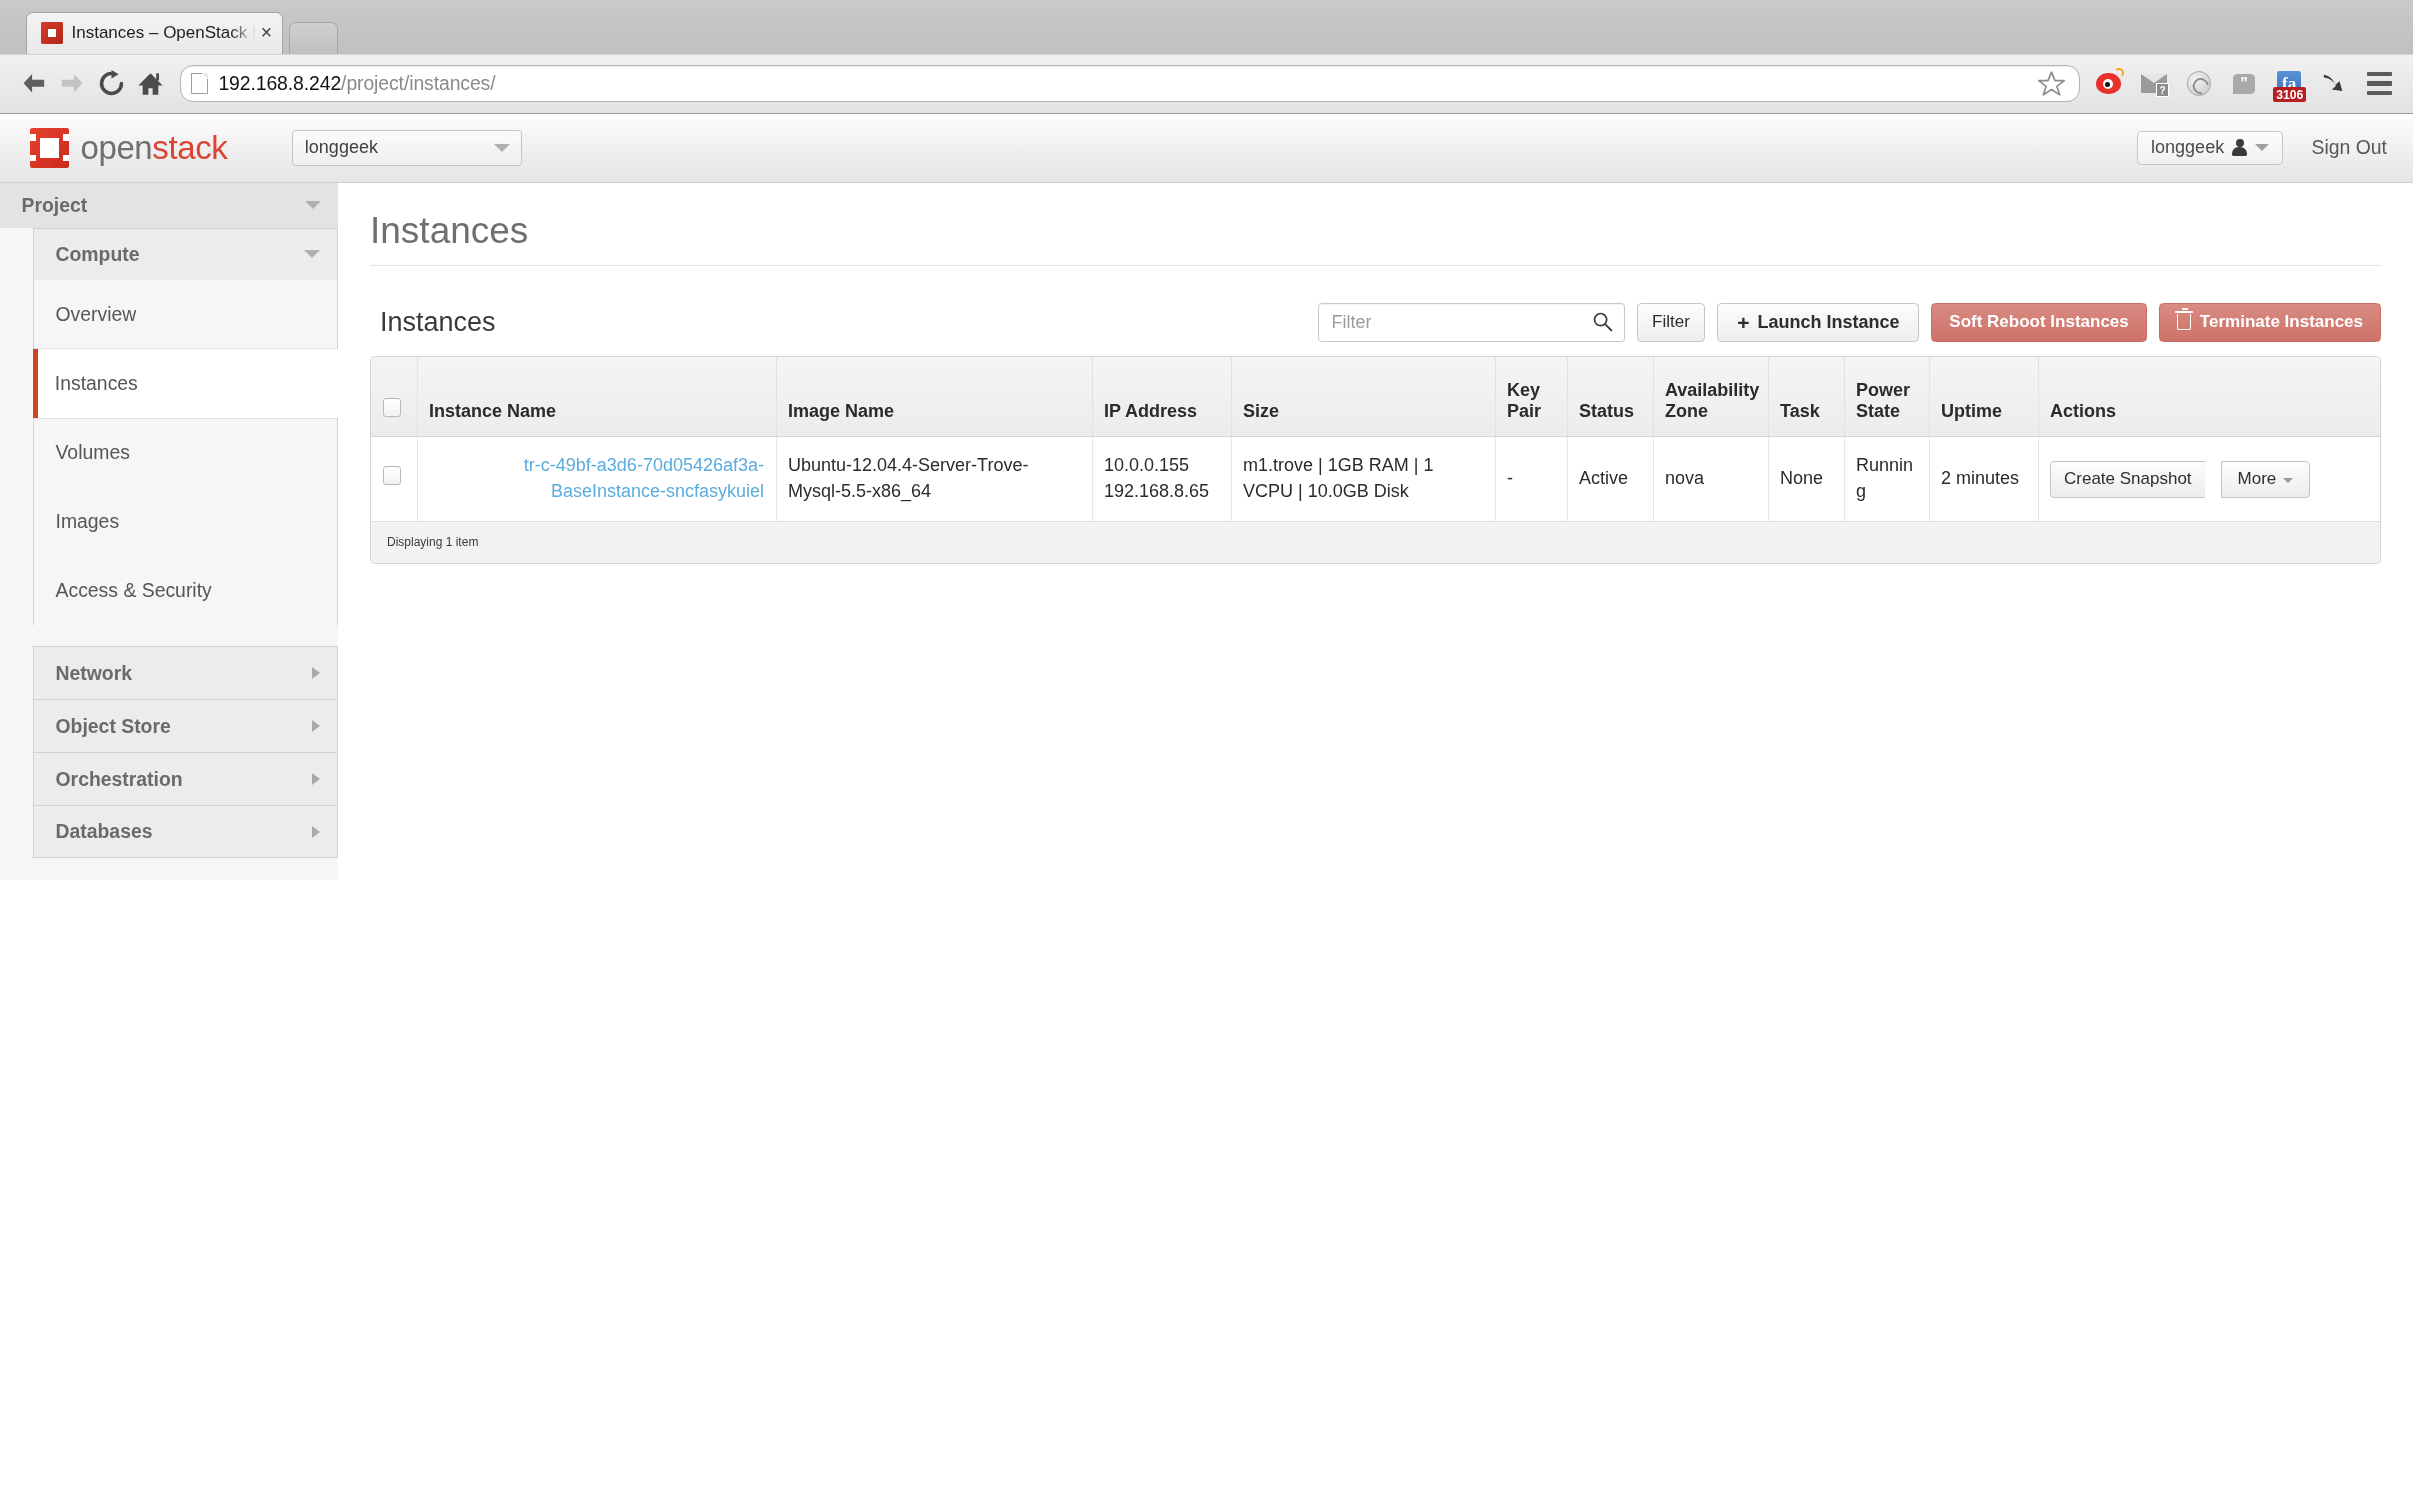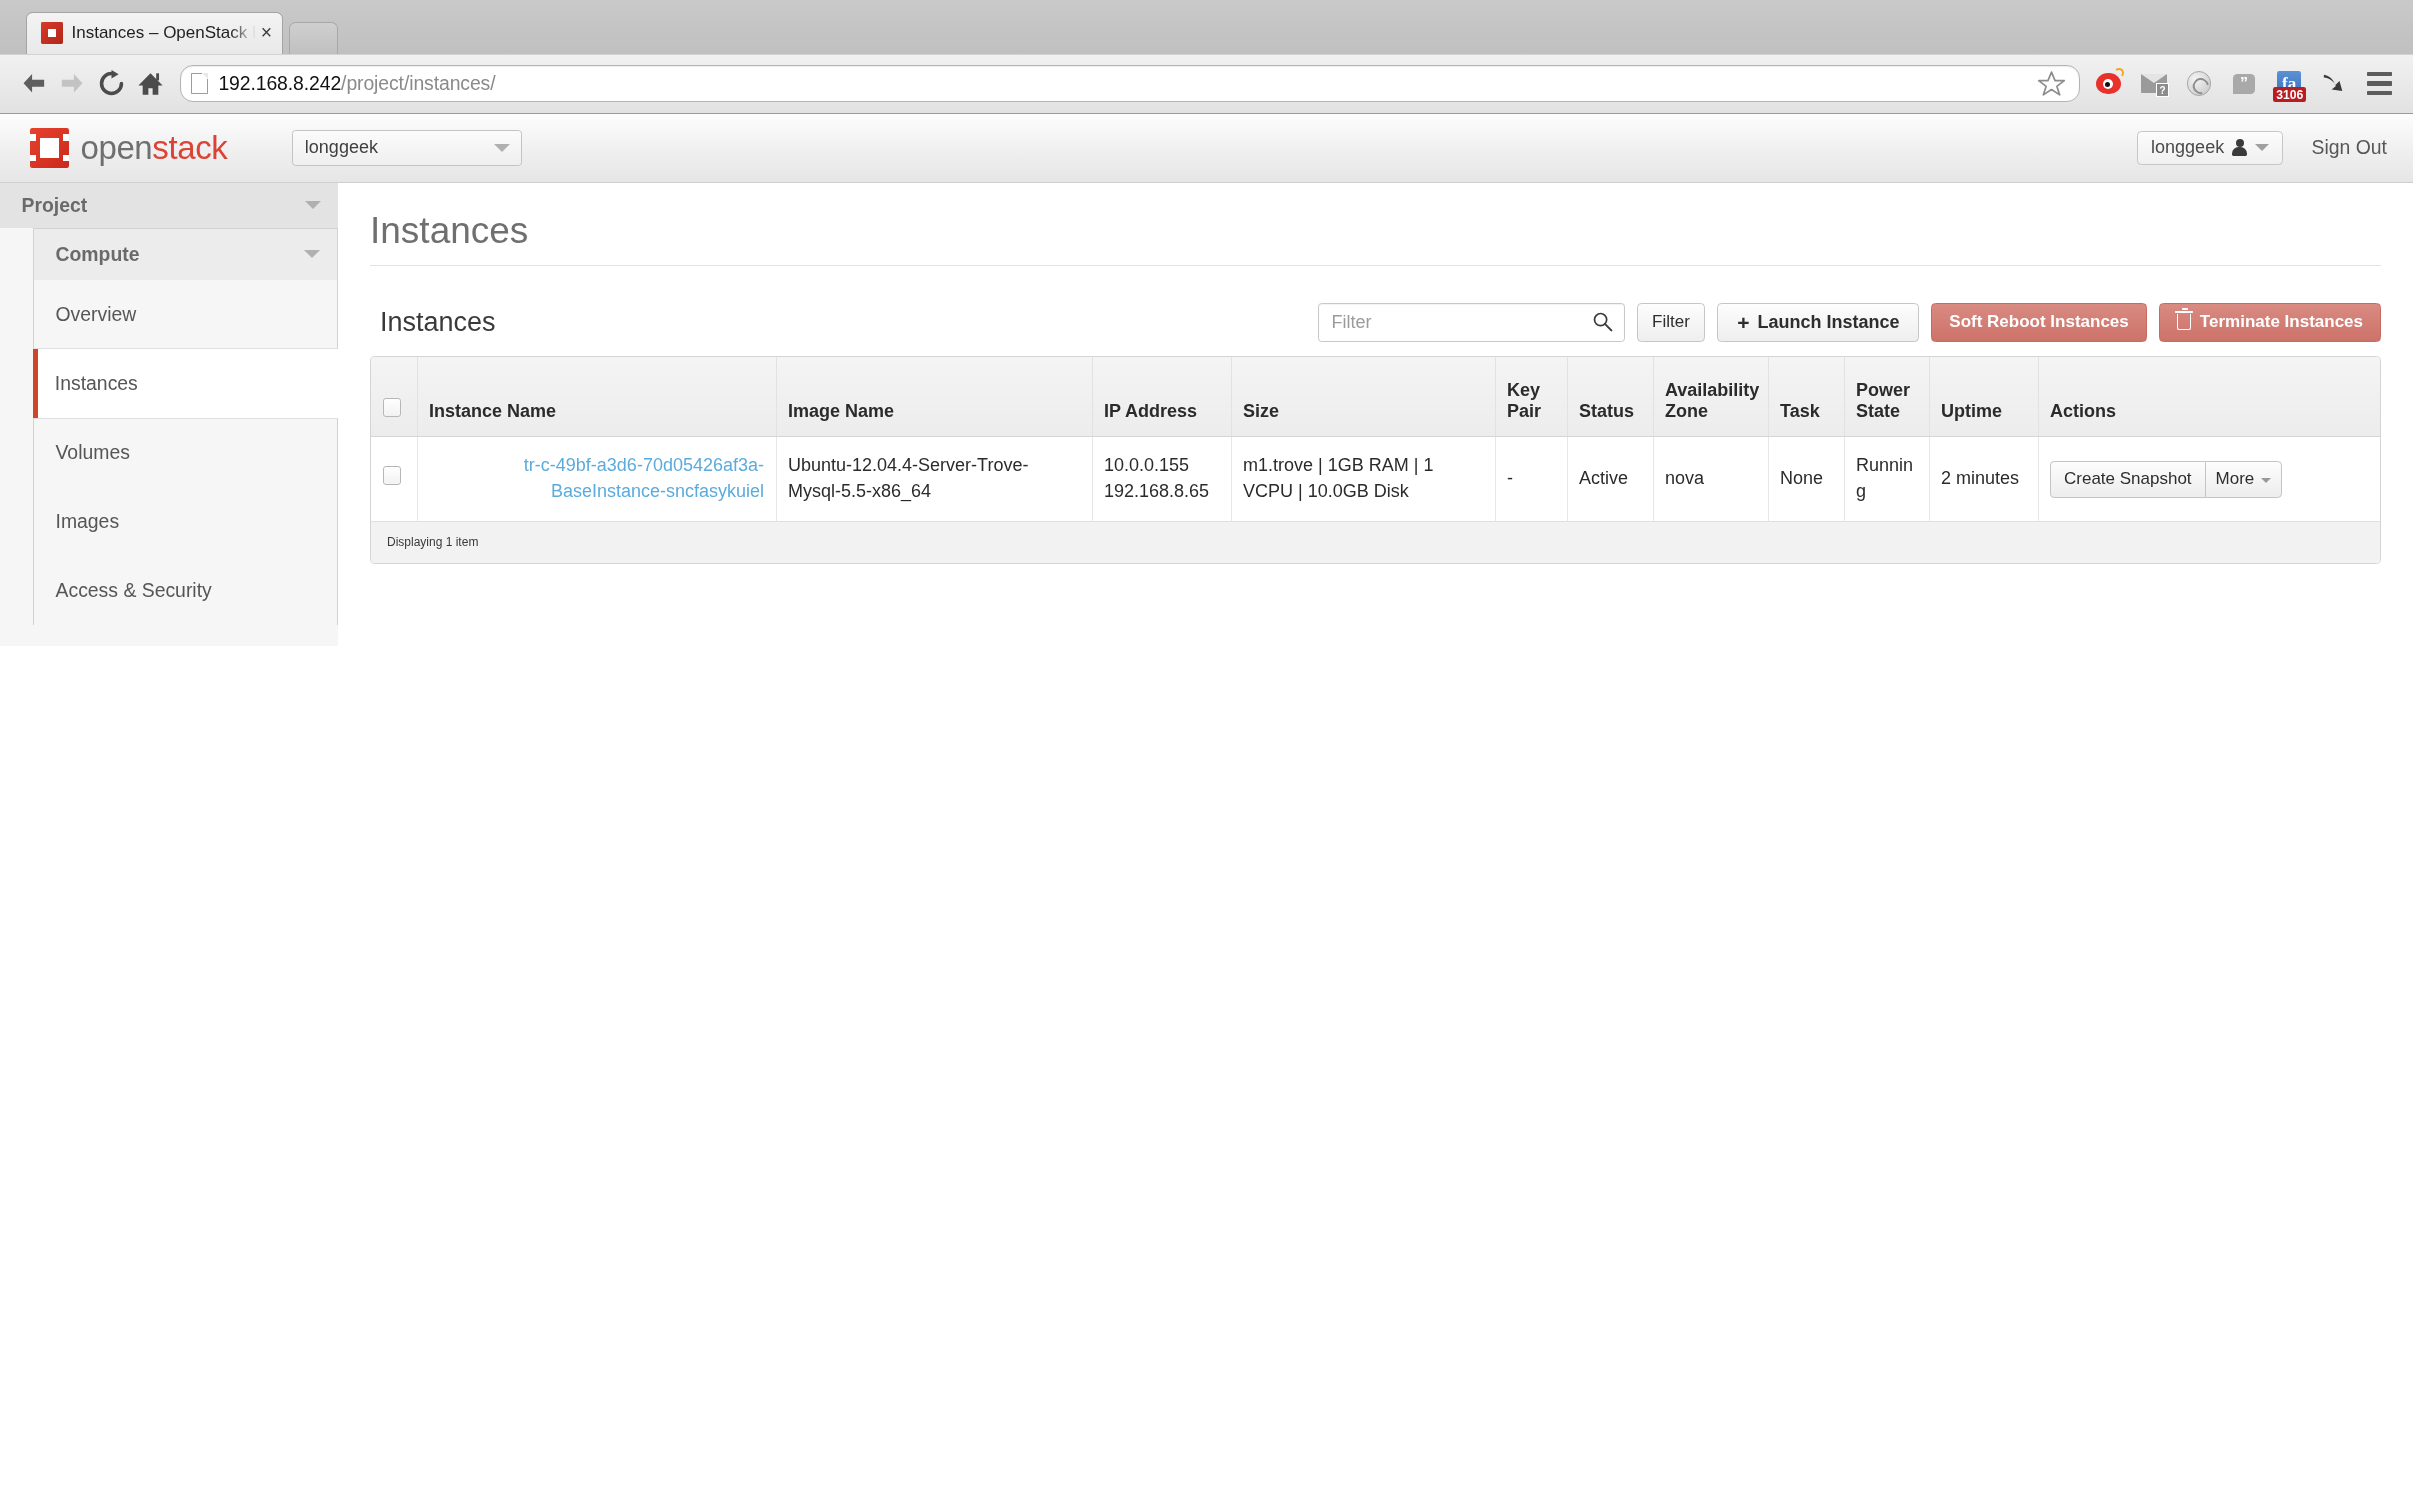--- a/index.html
+++ b/index.html
@@ -558,23 +558,24 @@
     cursor: pointer;
     white-space: nowrap;
   }
   .split-btn .sb-more {
     height: 37px;
     border: 0.7px solid #c4c4c4;
     border-radius: 0 4.3px 4.3px 0;
     background: linear-gradient(to bottom, #fdfdfd 0%, #ededed 100%);
     font-size: 17px; color: #2e2e2e;
     display: flex; align-items: center; gap: 6.5px;
-    padding: 0 10px;
+    padding: 0 16px;
     cursor: pointer;
     white-space: nowrap;
+    margin-left: 16px;
   }
   .caret-tiny {
     width:0;height:0;border-left:5.7px solid transparent;border-right:5.7px solid transparent;
     border-top:5.7px solid #999; margin-top: 2.9px;
   }
 
   .tbl-footer {
     background: #f2f2f2;
     font-size: 12px;
     color: #3a3a3a;
@@ -729,20 +730,38 @@
     </div>
 
     <div class="sb-sublist">
       <div class="sb-item">Overview</div>
       <div class="sb-item active">Instances</div>
       <div class="sb-item">Volumes</div>
       <div class="sb-item">Images</div>
       <div class="sb-item">Access &amp; Security</div>
     </div>
 
+    <div class="sb-collapsed-wrap">
+      <div class="sb-collapsed">
+        <span class="t">Network</span>
+        <span class="caret-rt"></span>
+      </div>
+      <div class="sb-collapsed">
+        <span class="t">Object Store</span>
+        <span class="caret-rt"></span>
+      </div>
+      <div class="sb-collapsed">
+        <span class="t">Orchestration</span>
+        <span class="caret-rt"></span>
+      </div>
+      <div class="sb-collapsed">
+        <span class="t">Databases</span>
+        <span class="caret-rt"></span>
+      </div>
+    </div>
   </div>
 
   <div class="main">
 
     <div class="page-title">Instances</div>
 
     <div class="tbl-head-row">
       <div class="tbl-title">Instances</div>
 
       <div class="tbl-actions">

